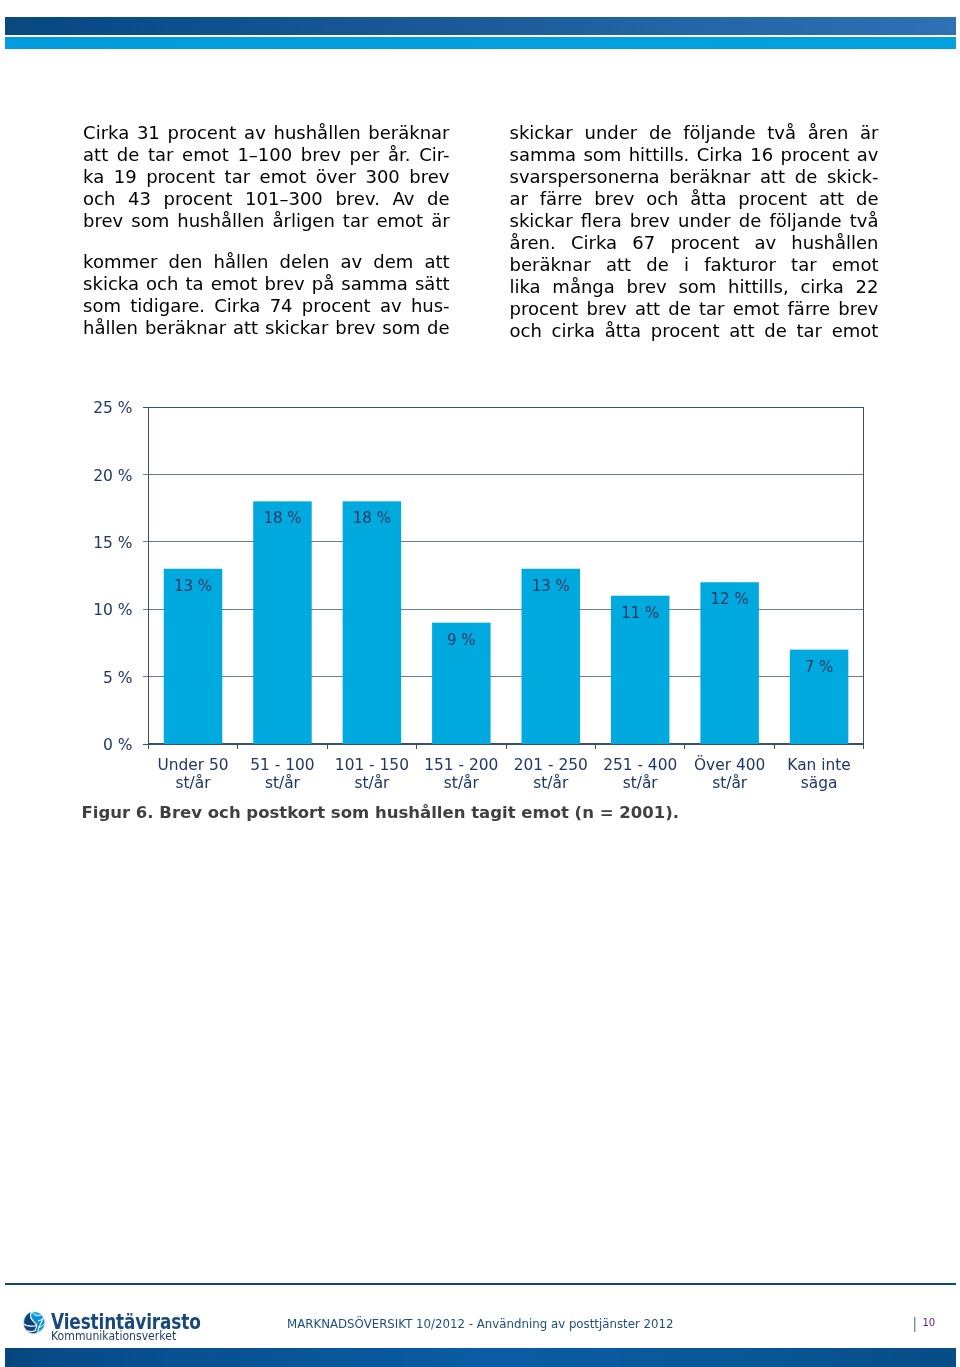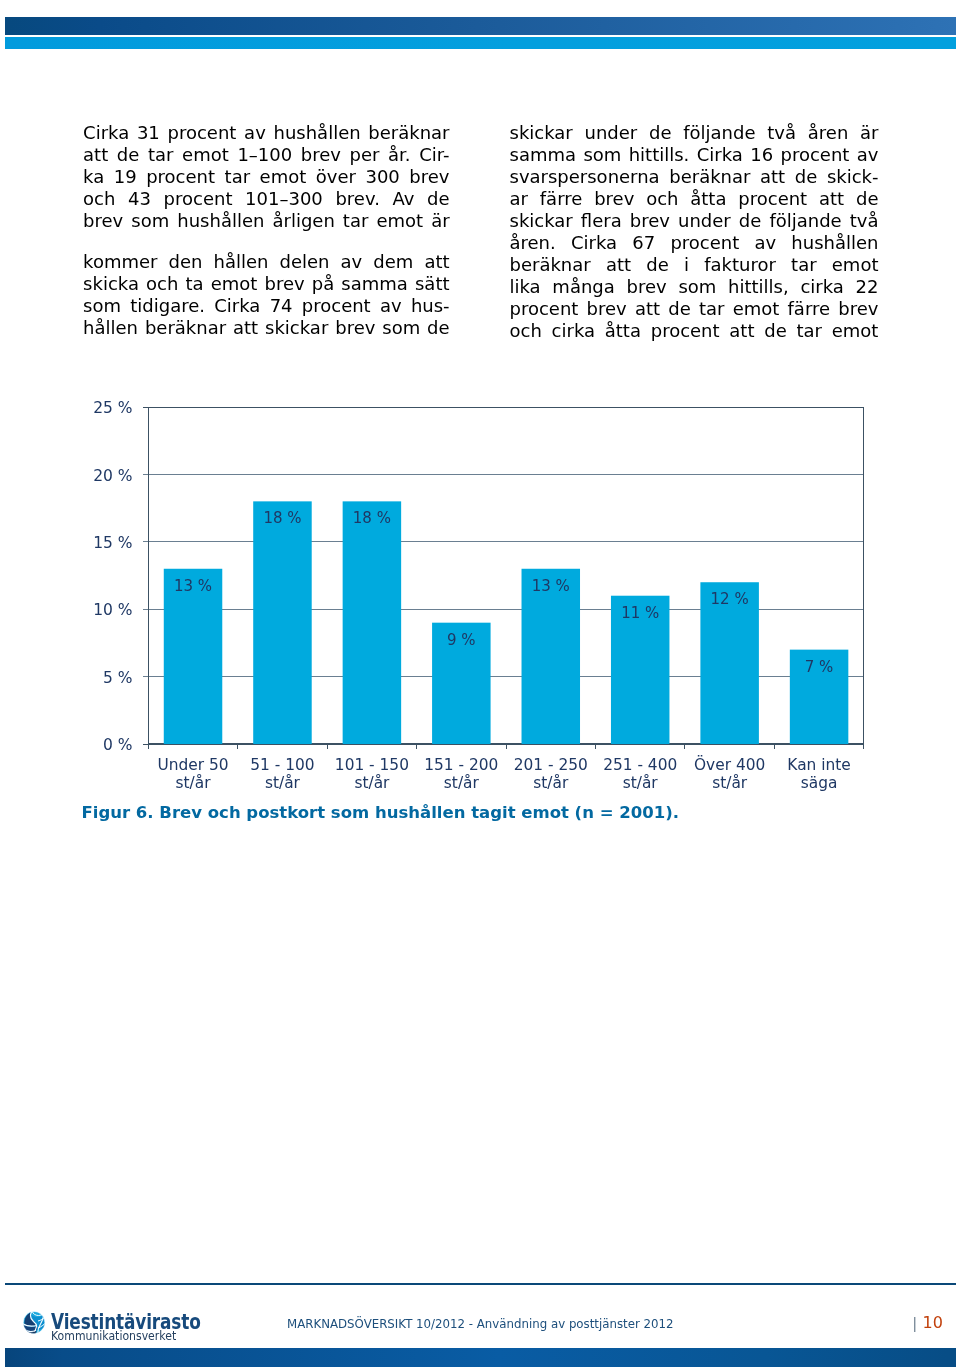--- a/index.html
+++ b/index.html
@@ -21,38 +21,38 @@
   .tline.blank{visibility:hidden;height:19px;}
   #col-left{left:83.1px;top:106px;width:366.5px;}
   #col-right{left:509.5px;top:106px;width:369px;}
 
   
   .chart{position:absolute;left:0px;top:0px;width:960px;height:1367px;pointer-events:none;}
   .chart svg{position:absolute;left:0;top:0;}
 
   
   .caption{position:absolute;left:81.5px;top:787.8px;font-size:16.5px;line-height:18px;font-weight:bold;
-           color:#0369a1;letter-spacing:0px;white-space:nowrap;}
+           color:#404040;letter-spacing:0px;white-space:nowrap;}
 
   
   .foot-rule{position:absolute;left:5px;top:1267px;width:951px;height:2px;background:#0a4878;}
   .foot-bar{position:absolute;left:5px;top:1332px;width:951px;height:31px;
             background:linear-gradient(90deg,#07457c 0%,#084c89 6%,#095ca4 52%,#085695 80%,#074d86 99%);}
   .logo{position:absolute;left:23px;top:1295px;width:22px;height:23px;}
   .logo-name{position:absolute;left:51px;top:1295px;font-size:22px;font-weight:bold;
              color:#174a7c;letter-spacing:-0.2px;line-height:22px;white-space:nowrap;
              transform:scaleX(0.77);transform-origin:left center;}
   .logo-sub{position:absolute;left:51px;top:1313px;font-size:12.6px;
             color:#243f5e;letter-spacing:0px;line-height:14px;white-space:nowrap;
             transform:scaleX(0.865);transform-origin:left center;}
   .foot-text{position:absolute;left:286.8px;top:1300px;font-size:12.5px;color:#1d4f7c;white-space:nowrap;
              transform:scaleX(0.943);transform-origin:left center;}
   .foot-sep{position:absolute;left:912.5px;top:1300px;font-size:17px;line-height:15px;
             color:#7e8e9c;font-family:"Liberation Sans",sans-serif;}
-  .foot-page{position:absolute;left:922.5px;top:1300px;font-size:16px;line-height:14px;color:#c2410c;}
+  .foot-page{position:absolute;left:922.5px;top:1300px;font-size:10px;line-height:14px;color:#701a75;}
 </style>
 </head>
 <body>
 
 <div class="page">
 
   <div class="hdr-dark"></div>
   <div class="hdr-light"></div>
 
   <div class="col" id="col-left">

